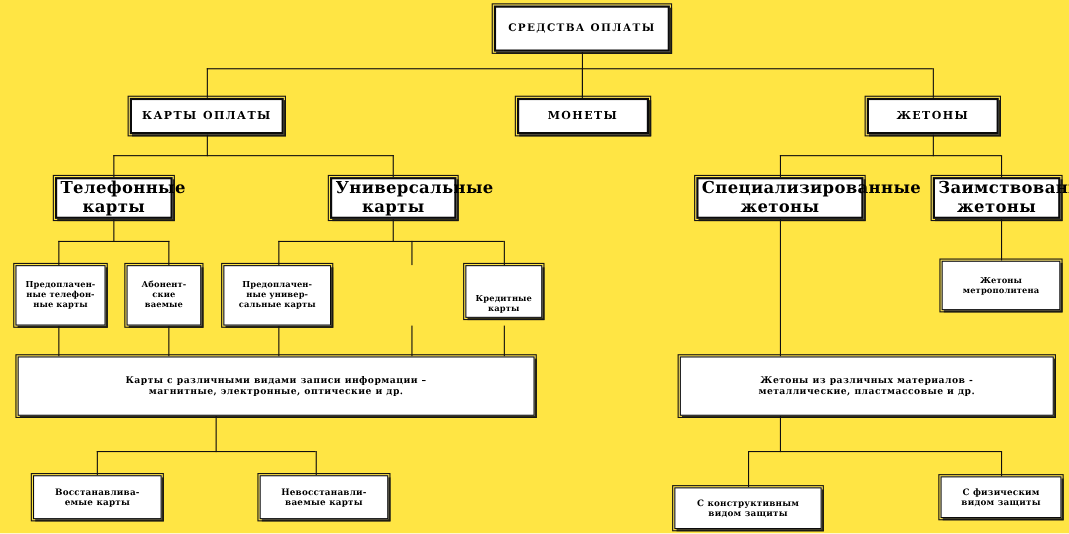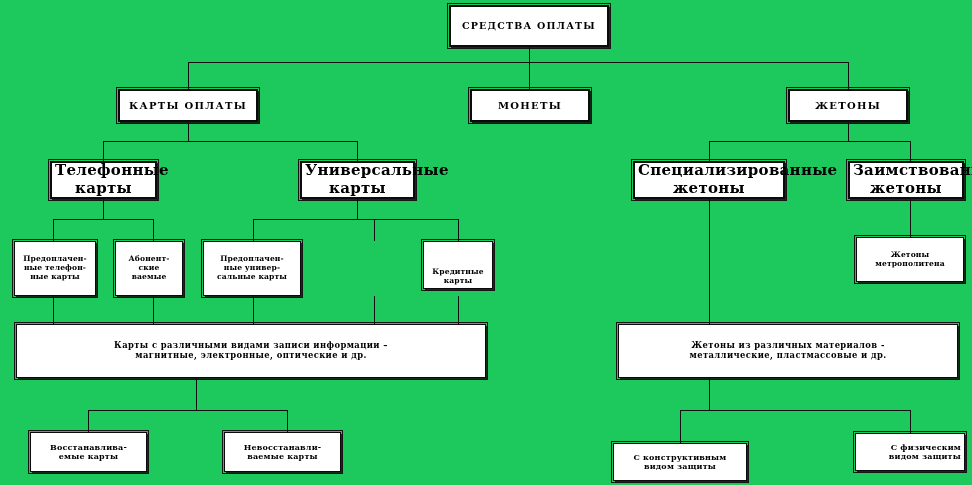--- a/index.html
+++ b/index.html
@@ -5,21 +5,21 @@
 <style>
   html, body {
     margin: 0;
     padding: 0;
     background: #ffffff;
   }
   #diagram {
     position: relative;
     width: 972px;
     height: 485px;
-    background: #22c55e;
+    background: #fde047;
     font-family: "DejaVu Serif", "Liberation Serif", serif;
     overflow: hidden;
     filter: contrast(1.05);
   }
 
   
   .node {
     position: absolute;
     box-sizing: border-box;
     background: #ffffff;
@@ -187,28 +187,28 @@
   <div class="node wide" style="left:16px; top:324px; width:470px; height:54px;">
     <span class="lbl">Карты с различными видами записи информации –
 магнитные, электронные, оптические и др.</span>
   </div>
 
   <div class="node bottom" style="left:30px; top:432px; width:117px; height:40px;">
     <span class="lbl">Восстанавлива-
 емые карты</span>
   </div>
 
-  <div class="node bottom" style="left:224px; top:432px; width:117px; height:40px;justify-content:center;">
+  <div class="node bottom" style="left:236px; top:432px; width:117px; height:40px;justify-content:center;">
     <span class="lbl">Невосстанавли-
 ваемые карты</span>
   </div>
 
   <div class="node bottom" style="left:613px; top:443px; width:134px; height:38px;">
     <span class="lbl">С конструктивным
 видом защиты</span>
   </div>
 
-  <div class="node bottom" style="left:855px; top:433px; width:110px; height:38px;text-align:right;">
+  <div class="node bottom" style="left:855px; top:433px; width:110px; height:38px;">
     <span class="lbl">С физическим
 видом защиты</span>
   </div>
 
 </div>
 
 </body></html>

